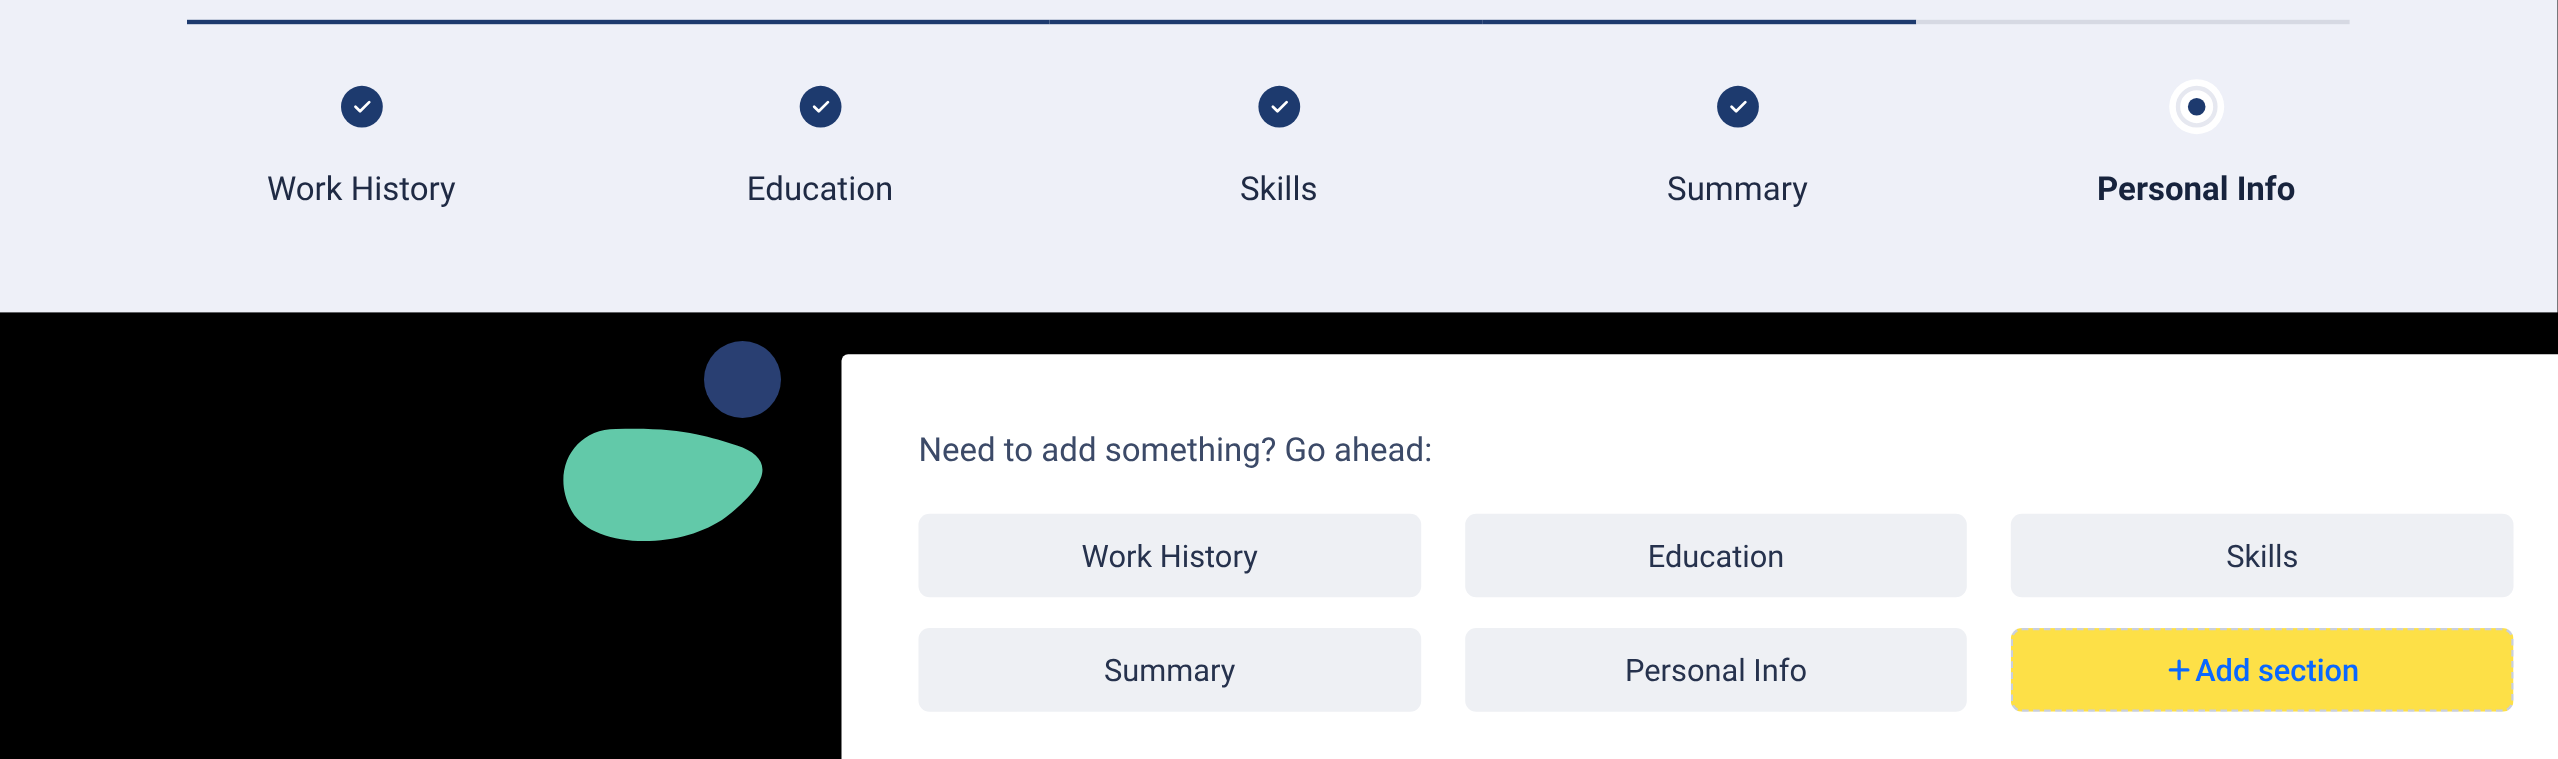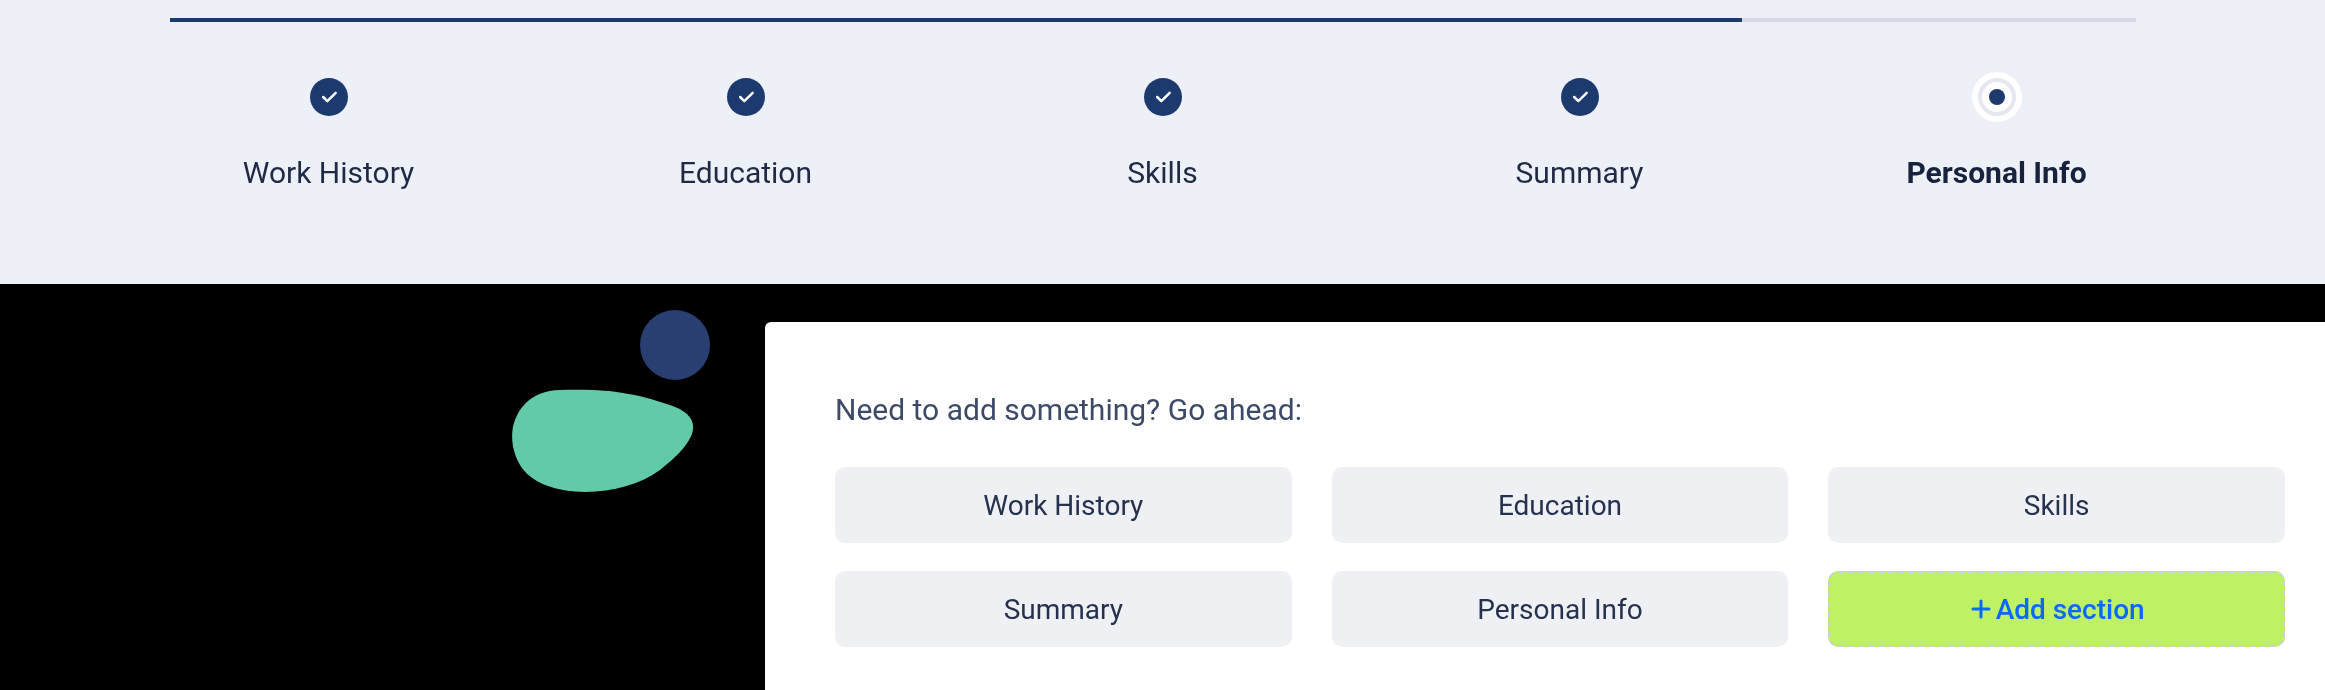--- a/index.html
+++ b/index.html
@@ -123,21 +123,21 @@
     font-size: 28px;
     color: #26324d;
     cursor: pointer;
     display: flex;
     align-items: center;
     justify-content: center;
     font-family: inherit;
   }
   .add-btn {
     height: 76px;
-    background: #bef264;
+    background: #fde047;
     border: 2px dashed #c9cfdd;
     border-radius: 10px;
     font-size: 28px;
     color: #0a68ff;
     cursor: pointer;
     display: flex;
     align-items: center;
     justify-content: center;
     gap: 3px;
     font-family: inherit;

